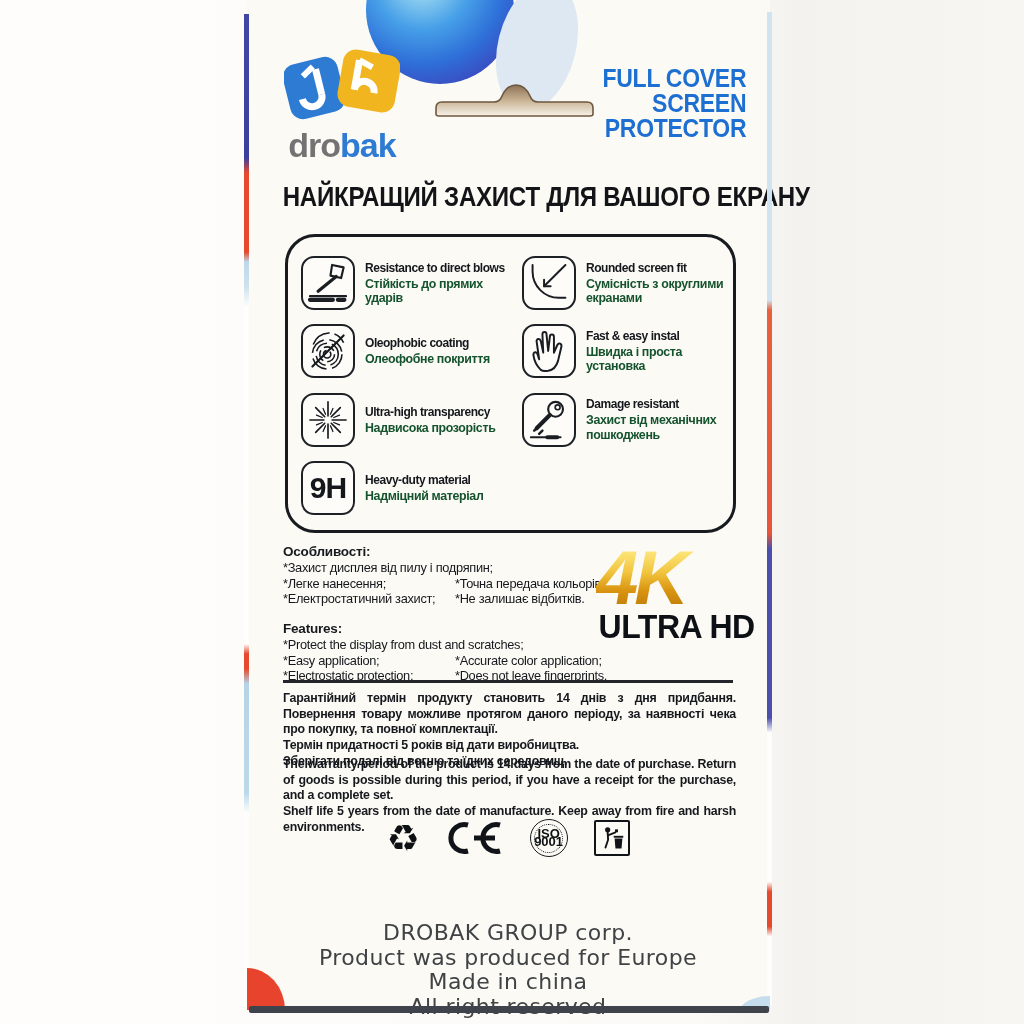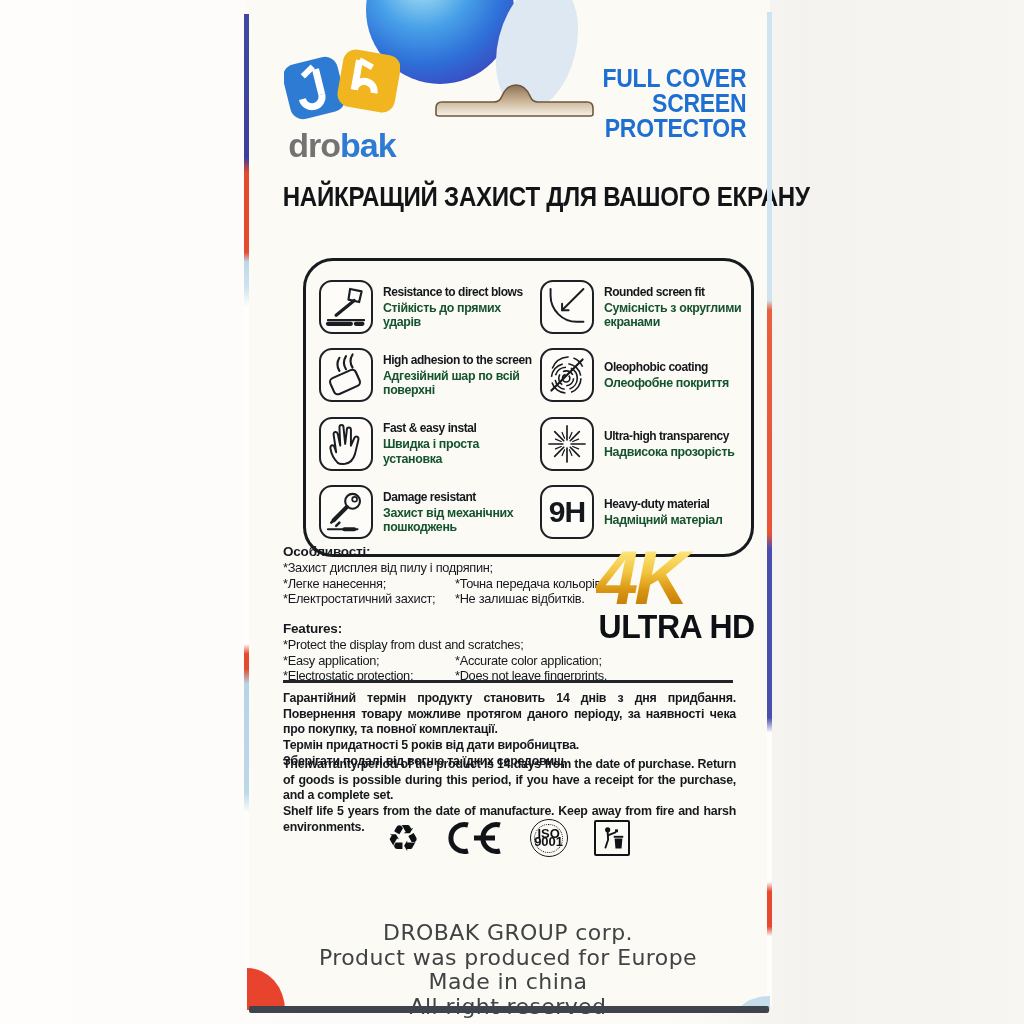--- a/index.html
+++ b/index.html
@@ -28,23 +28,23 @@
   .logo-word .dro { color:#737373; }
   .logo-word .bak { color:#2e7bd3; }
 
   .tagline { position:absolute; right:24px; top:66px; text-align:right; color:#1d6fd1; font-weight:700;
     font-size:25px; line-height:25px; letter-spacing:-0.3px; transform:scaleX(.92); transform-origin:right top; }
 
   .headline { position:absolute; left:0; right:0; top:181px; text-align:center; font-size:28px; font-weight:700;
     color:#121418; letter-spacing:-0.3px; transform:scaleX(.86); white-space:nowrap; }
 
   
-  .fbox { position:absolute; left:57px; top:234px; width:451px; height:299px; box-sizing:border-box;
+  .fbox { position:absolute; left:39px; top:234px; width:451px; height:299px; box-sizing:border-box;
     border:3px solid #171b20; border-radius:30px; display:grid; grid-template-columns:221px 1fr;
-    grid-template-rows:repeat(4,1fr); padding:12px 4px 8px 13px;margin-top:24px; }
+    grid-template-rows:repeat(4,1fr); padding:12px 4px 8px 13px; }
   .fitem { display:flex; align-items:center; gap:10px; }
   .ibox { width:54px; height:54px; box-sizing:border-box; border:2.6px solid #1d2126; border-radius:13px;
     background:#fdfcf9; display:flex; align-items:center; justify-content:center; flex:0 0 auto; }
   .ft-txt { max-width:152px; }
   .ft-t { font-size:12px; font-weight:700; color:#14171c; letter-spacing:-0.45px; white-space:nowrap; }
   .ft-s { font-size:12.4px; font-weight:600; color:#14532d; letter-spacing:-0.35px; line-height:1.14; margin-top:2px; }
   .nineh { font-size:30px; font-weight:700; color:#14171c; letter-spacing:-1px; }
 
   
   .list { position:absolute; left:37px; width:460px; color:#15181d; }
@@ -157,36 +157,20 @@
             <path d="M22,24 V32 H30"></path>
           </g>
             </svg>
         </div>
         <div class="ft-txt">
             <div class="ft-t">Rounded screen fit</div>
         <div class="ft-s">Сумісність з округлими екранами</div>
           </div>
       </div>
 
-      <div class="fitem">
-        <div class="ibox">
-          <svg width="46" height="46" viewBox="0 0 56 56">
-              <g fill="none" stroke="#1a1d22" stroke-width="2.6" stroke-linecap="round">
-            <rect x="10" y="26" width="34" height="21" rx="5" transform="rotate(-24 27 37)"></rect>
-            <path d="M20,23 q-5,-8 0,-16"></path>
-            <path d="M28,21 q-5,-8 0,-16"></path>
-            <path d="M36,19 q-5,-8 0,-16"></path>
-          </g>
-            </svg>
-        </div>
-        <div class="ft-txt">
-            <div class="ft-t">High adhesion to the screen</div>
-        <div class="ft-s">Адгезійний шар по всій поверхні</div>
-          </div>
-      </div>
 
       <div class="fitem">
         <div class="ibox">
           <svg width="46" height="46" viewBox="0 0 56 56">
               <g fill="none" stroke="#16191d" stroke-width="1.9">
             <circle cx="27" cy="32" r="4.5" stroke-dasharray="20 4"></circle>
             <circle cx="27" cy="32" r="9" stroke-dasharray="14 5"></circle>
             <circle cx="27" cy="32" r="13.5" stroke-dasharray="17 6"></circle>
             <circle cx="27" cy="32" r="18" stroke-dasharray="22 7"></circle>
             <path d="M10,20 Q15,7 29,6 Q42,7 47,18" stroke-dasharray="26 6"></path>

